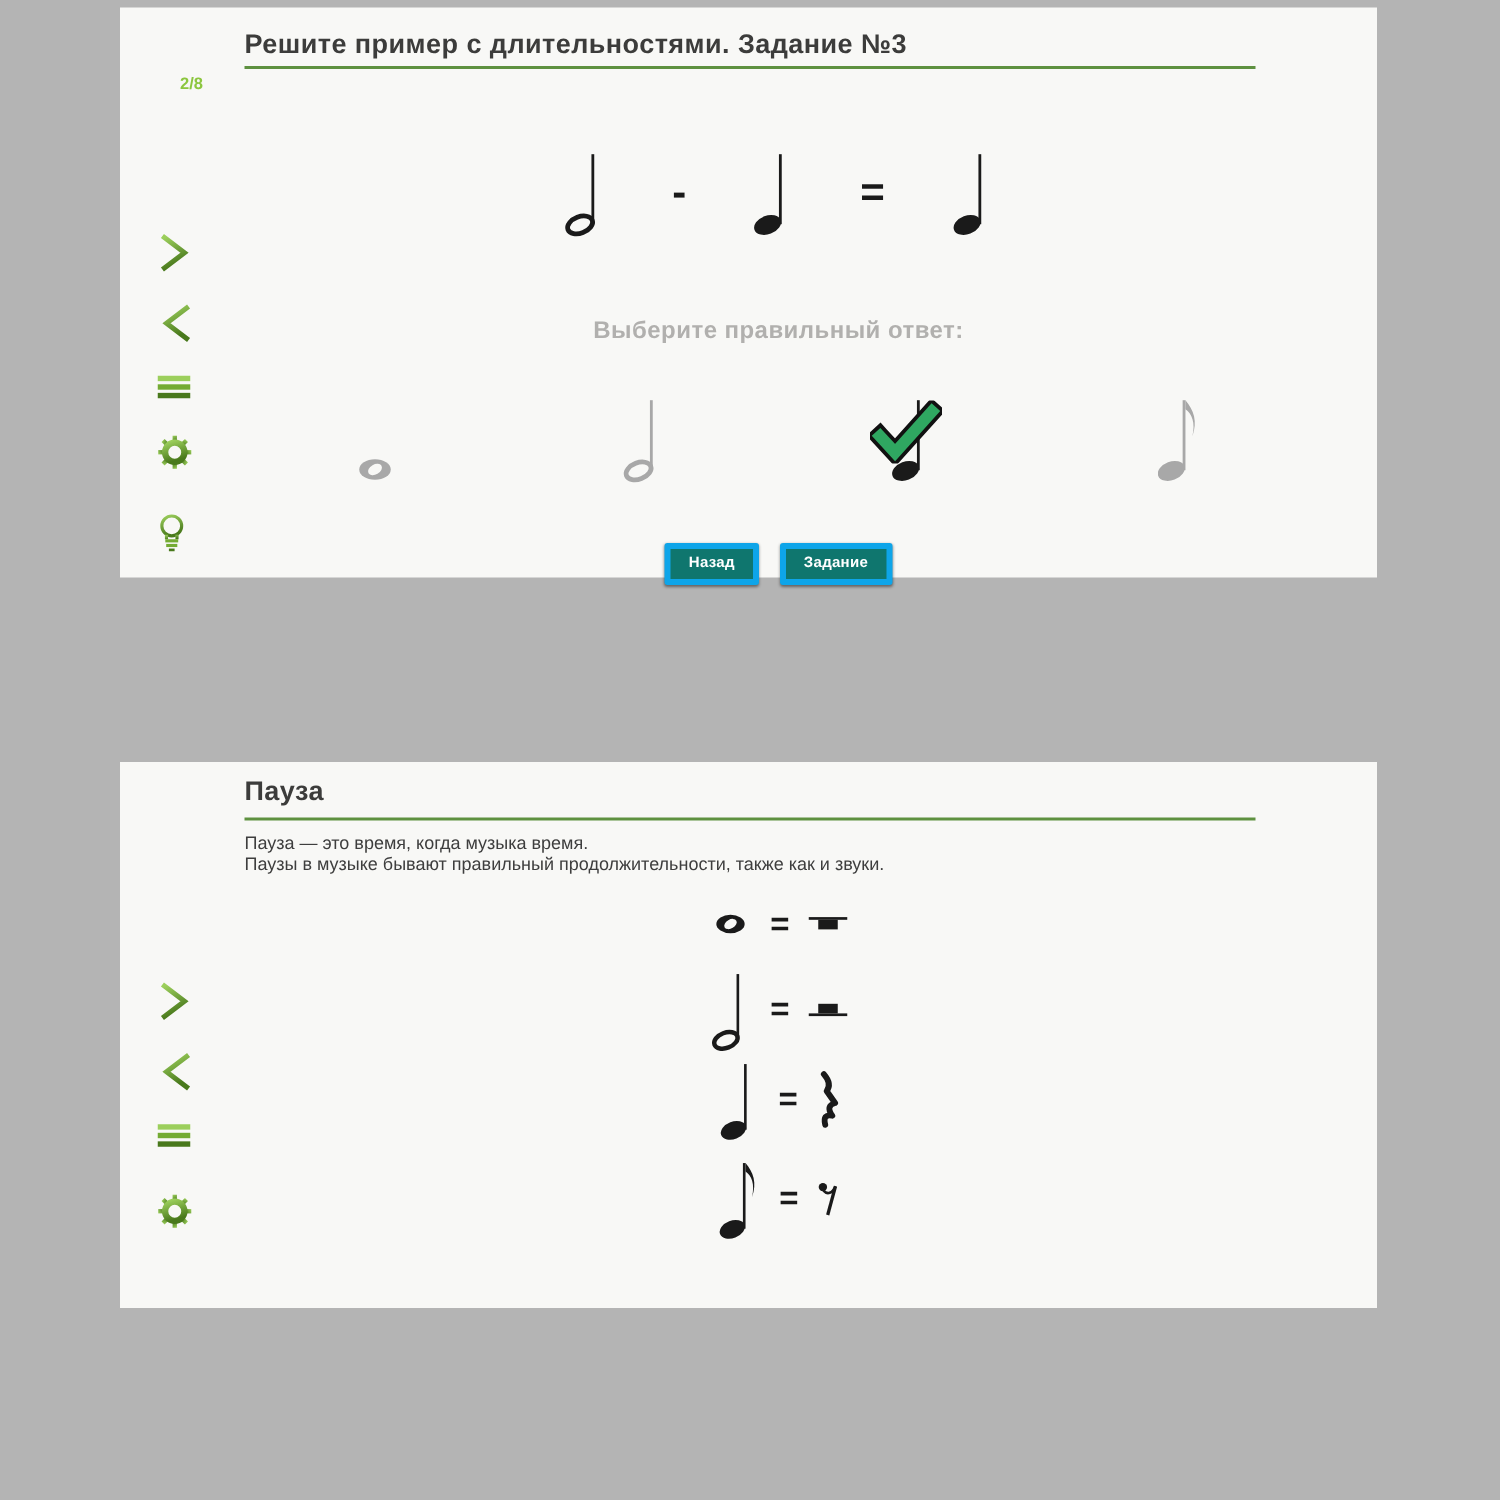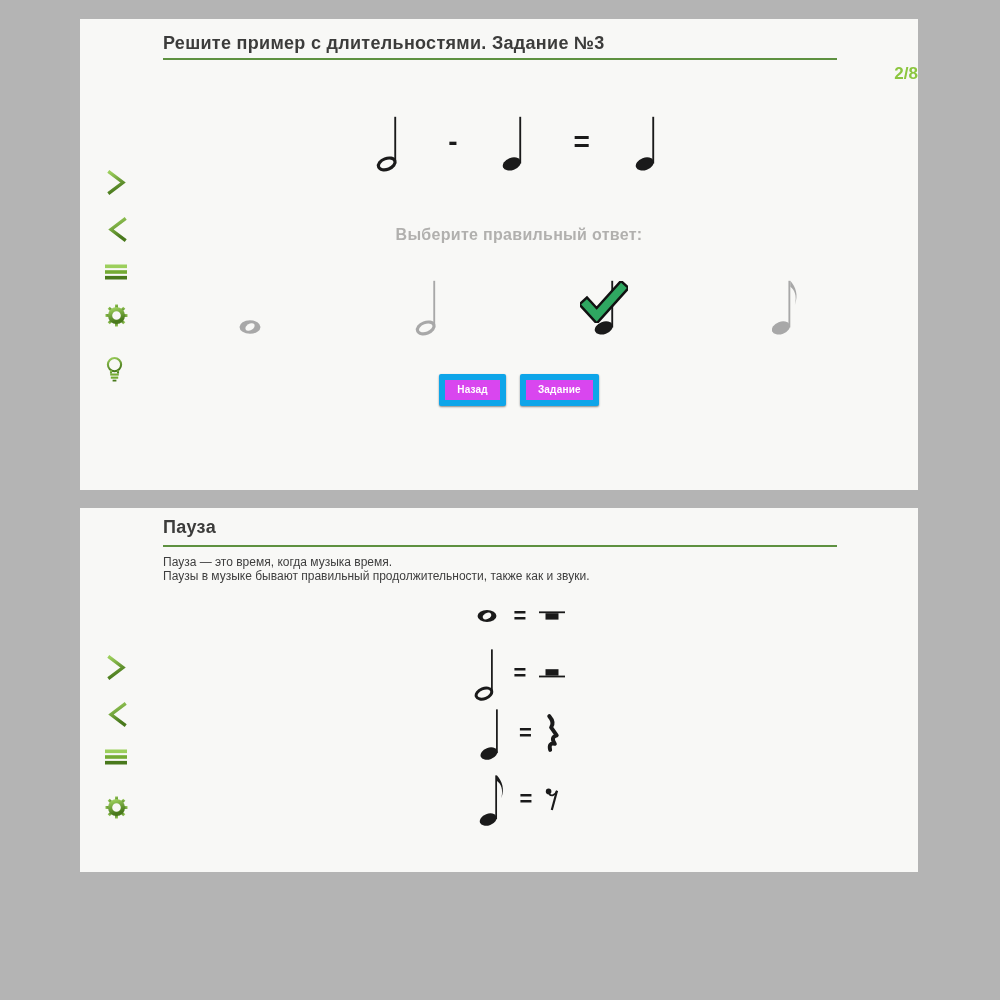--- a/index.html
+++ b/index.html
@@ -7,37 +7,37 @@
   body {
     background:#b4b4b4;
     position:relative;
     font-family:"Liberation Sans", sans-serif;
     overflow:hidden;
   }
   .panel {
     position:absolute; left:80px; width:838px;
     background:#f8f8f6;
   }
-  .panel-top { top:19px; height:471px; }
+  .panel-top { top:5px; height:380px; }
   .panel-bottom { top:508px; height:364px; }
 
   .page-title {
     position:absolute; left:83px; top:14px;
     font-size:18px; font-weight:700; color:#3c3c3b; letter-spacing:0.3px;
   }
   .rule {
     position:absolute; left:83px; width:674px; height:2px; background:#5e9140;
   }
   .panel-top .rule { top:39px; }
   .panel-bottom .page-title { top:9px; }
   .panel-bottom .rule { top:37px; }
 
   .progress {
     position:absolute; left:40px; right:0; top:45px;
-    text-align:right; font-size:17px; font-weight:700; color:#8cc63f;
+    text-align:left; font-size:11px; font-weight:700; color:#8cc63f;
   }
 
   .row { position:absolute; left:40px; right:0; display:flex; justify-content:center; align-items:center; }
 
   .equation-row { top:90px; height:66px; gap:44px; }
   .op { font-size:28px; font-weight:700; color:#1a1a1a; line-height:1; }
 
   .prompt {
     position:absolute; left:40px; right:0; top:207px;
     text-align:center; font-size:16px; font-weight:700; color:#b1b0ae; letter-spacing:0.3px;
@@ -49,21 +49,21 @@
   }
   .answer-cell {
     width:60px; display:flex; justify-content:center; align-items:flex-end;
     cursor:pointer;
   }
   .note-wrap { position:relative; }
   .check-overlay { position:absolute; left:-13px; top:6px; width:48px; height:42px; }
 
   .buttons-row { top:360px; height:22px; gap:14px; }
   .nav-btn {
-    background:#d946ef; color:#ffffff; border:6px solid #0ea5e9;
+    background:#0f766e; color:#ffffff; border:4px solid #0ea5e9;
     font-family:"Liberation Sans", sans-serif;
     font-size:10px; font-weight:700; padding:4px 12px 5px; border-radius:2px;
     box-shadow:0 1px 2px rgba(0,0,0,0.45); cursor:pointer; letter-spacing:0.2px;
   }
 
   .lesson-text {
     position:absolute; left:83px; font-size:12px; color:#3e3e3e; line-height:14px;
   }
   .lesson-text.l1 { top:47px; }
   .lesson-text.l2 { top:61px; }

